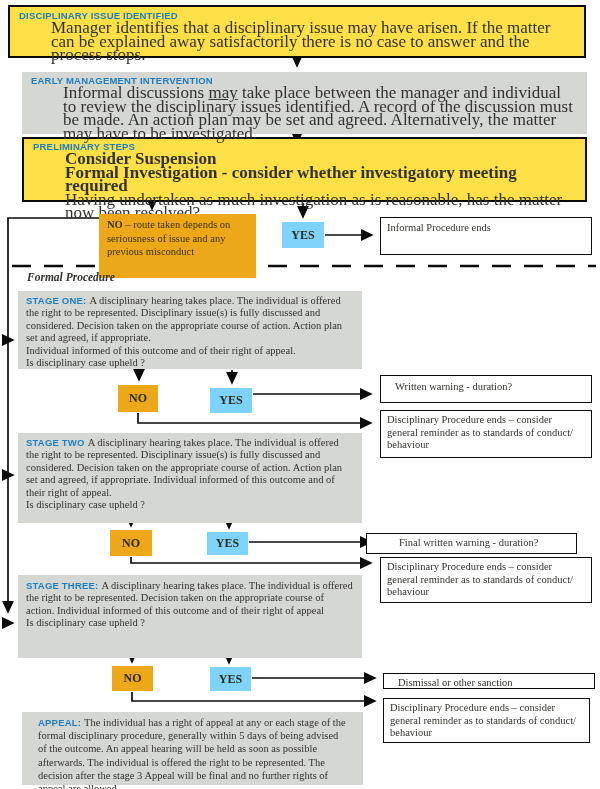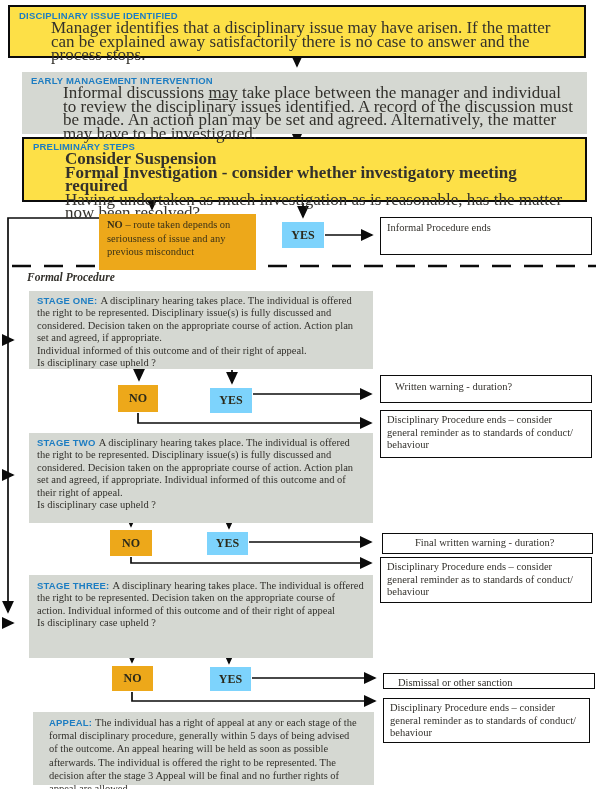--- a/index.html
+++ b/index.html
@@ -8,21 +8,21 @@
     font-family:"Liberation Serif",serif;color:#33312c;overflow:hidden;
   }
   .abs{position:absolute;box-sizing:border-box;}
   .outlined{border:2px solid #0b0b0b;background:#fde047;}
   .graybox{background:#d5d8d2;}
   .bluehead{
     font-family:"Liberation Sans",sans-serif;font-weight:bold;color:#1d7dc2;
     font-size:9.5px;letter-spacing:.2px;
   }
   .bodytxt{font-size:17px;line-height:13.5px;margin-left:32px;}
-  .stagetxt{font-size:10.5px;line-height:12.4px;margin-left:11px;}
+  .stagetxt{font-size:10.5px;line-height:12.4px;}
   .stagehead{
     font-family:"Liberation Sans",sans-serif;font-weight:bold;color:#1d7dc2;
     font-size:9.5px;letter-spacing:.2px;margin-right:3px;
   }
   .boldline{font-weight:bold;}
   .rightbox{
     border:1.5px solid #0b0b0b;background:#ffffff;
     font-size:10.5px;line-height:12.5px;padding:3px 6px;
   }
   .decision{
@@ -88,21 +88,21 @@
     <div class="bodytxt">Having undertaken as much investigation as is reasonable, has the matter now been resolved?</div>
   </div>
 
   <div class="abs graybox" style="left:22px;top:72px;width:565px;height:62px;padding:3px 9px;">
     <div class="bluehead">EARLY MANAGEMENT INTERVENTION</div>
     <div class="bodytxt">
       <span>Informal discussions </span><span class="underline">may</span><span> take place between the manager and individual to review the disciplinary issues identified. A record of the discussion must be made. An action plan may be set and agreed. Alternatively, the matter may have to be investigated.</span>
     </div>
   </div>
 
-  <div class="abs orange-note" style="left:99px;top:214px;width:157px;height:56px;">
+  <div class="abs orange-note" style="left:99px;top:214px;width:157px;height:64px;">
     <span class="boldline">NO</span><span> – route taken depends on seriousness of issue and any previous misconduct</span>
   </div>
 
   <div class="abs decision yes-bg" style="left:282px;top:222px;width:42px;height:26px;">
     <span>YES</span>
   </div>
 
   <div class="abs rightbox" style="left:380px;top:217px;width:212px;height:38px;padding-top:4px;">
     <span>Informal Procedure ends</span>
   </div>
@@ -138,21 +138,21 @@
     <div>Is disciplinary case upheld ?</div>
   </div>
 
   <div class="abs decision no-bg" style="left:110px;top:530px;width:42px;height:26px;">
     <span>NO</span>
   </div>
   <div class="abs decision yes-bg" style="left:207px;top:532px;width:41px;height:23px;">
     <span>YES</span>
   </div>
 
-  <div class="abs rightbox" style="left:382px;top:533px;width:211px;height:21px;padding-top:3px;padding-left:32px;">
+  <div class="abs rightbox" style="left:366px;top:533px;width:211px;height:21px;padding-top:3px;padding-left:32px;">
     <span>Final written warning - duration?</span>
   </div>
   <div class="abs rightbox" style="left:380px;top:557px;width:212px;height:46px;">
     <span>Disciplinary Procedure ends – consider general reminder as to standards of conduct/ behaviour</span>
   </div>
 
   <div class="abs graybox stagetxt" style="left:18px;top:575px;width:344px;height:83px;padding:5px 8px;">
     <div>
       <span class="stagehead">STAGE THREE:</span><span>A disciplinary hearing takes place. The individual is offered the right to be represented.  Decision taken on the appropriate course of action. Individual informed of this outcome and of their right of appeal</span>
     </div>

